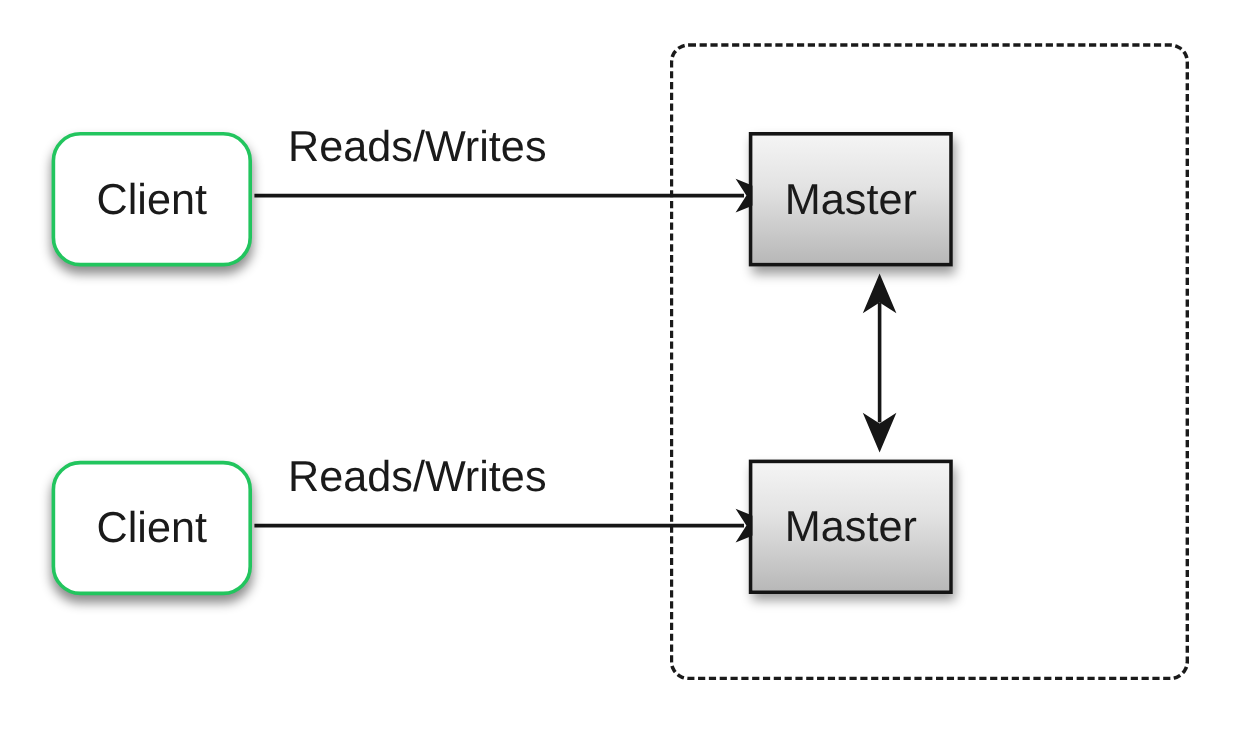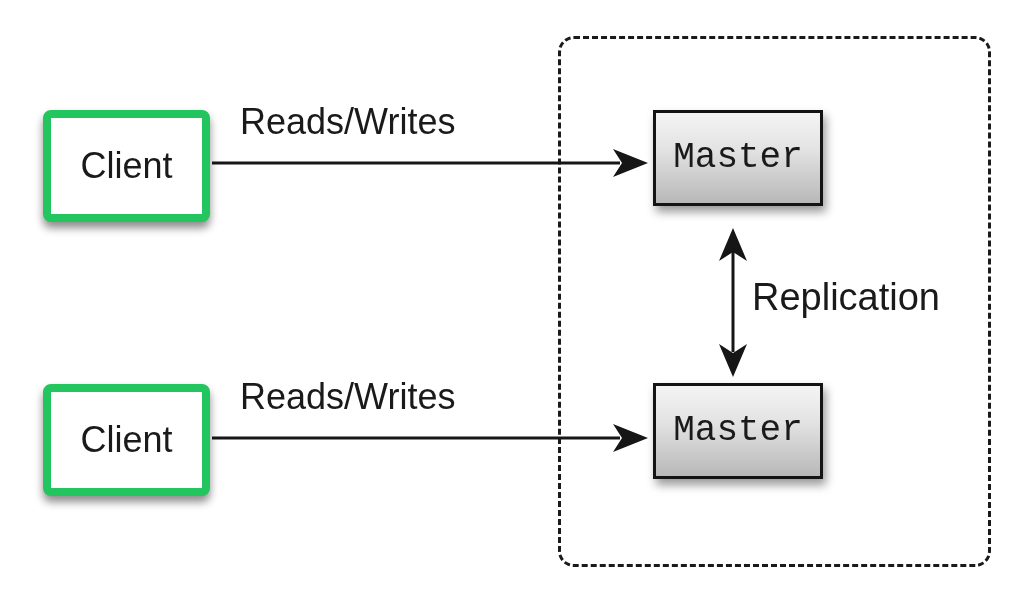--- a/index.html
+++ b/index.html
@@ -44,34 +44,33 @@
     z-index: 2;
     font-size: 36px;
     line-height: 1;
     box-sizing: border-box;
   }
   .client {
     left: 43px;
     width: 167px;
     height: 112px;
     background: #ffffff;
-    border: 8px solid #22c55e;
-    border-radius: 8px;
+    border: 3px solid #22c55e;
+    border-radius: 24px;
     box-shadow: 0 6px 9px rgba(0,0,0,0.45);
   }
   .client.row1 { top: 110px; }
   .client.row2 { top: 384px; }
   .master {
-    left: 653px;
+    left: 624px;
     width: 170px;
-    height: 96px;
+    height: 112px;
     background: linear-gradient(180deg, #f4f4f4 0%, #e3e3e3 40%, #b8b8b8 100%);
     border: 3px solid #141414;
     box-shadow: 3px 6px 9px rgba(0,0,0,0.40);
-    font-family: Liberation Mono, monospace;
   }
   .master.row1 { top: 110px; }
   .master.row2 { top: 383px; }
   .edge-label {
     position: absolute;
     z-index: 2;
     font-size: 36px;
     line-height: 1.1;
     text-align: left;
     white-space: nowrap;
@@ -131,15 +130,14 @@
   </div>
 
   <div class="node master row2">
     <span>Master</span>
   </div>
 
   <div class="edge-label rw-label row1">Reads/Writes</div>
 
   <div class="edge-label rw-label row2">Reads/Writes</div>
 
-  <div class="edge-label replication-label">Replication</div>
 
 </div>
 
 </body></html>

